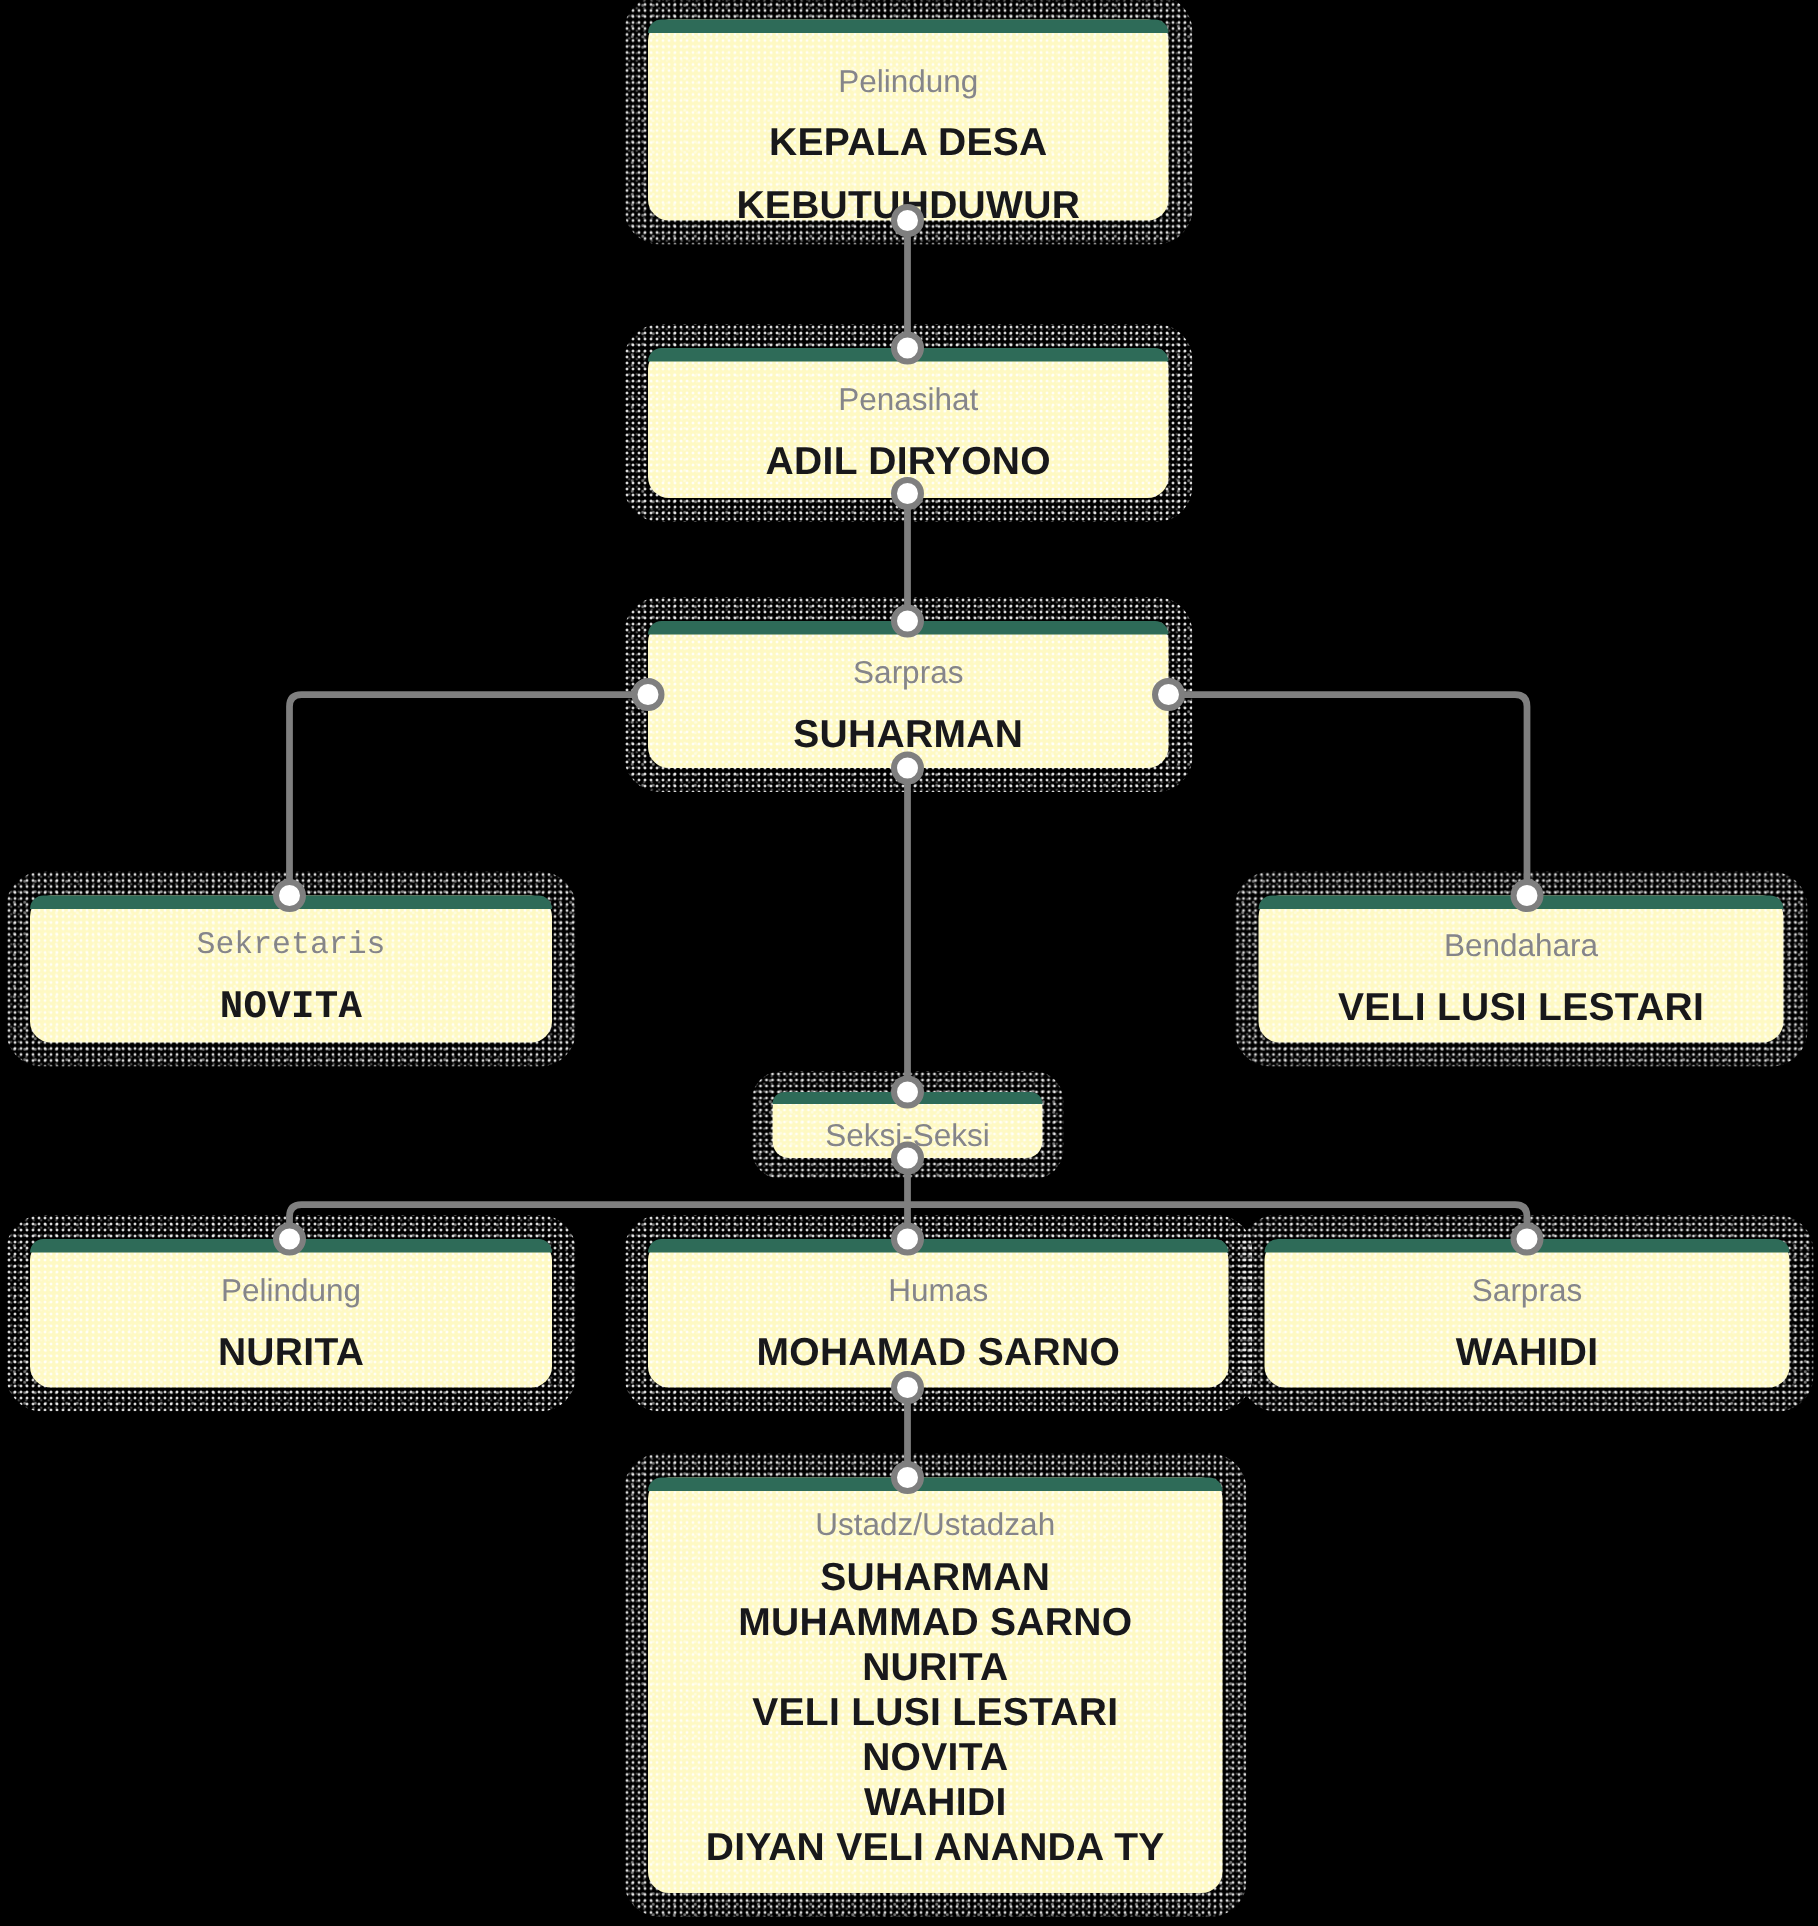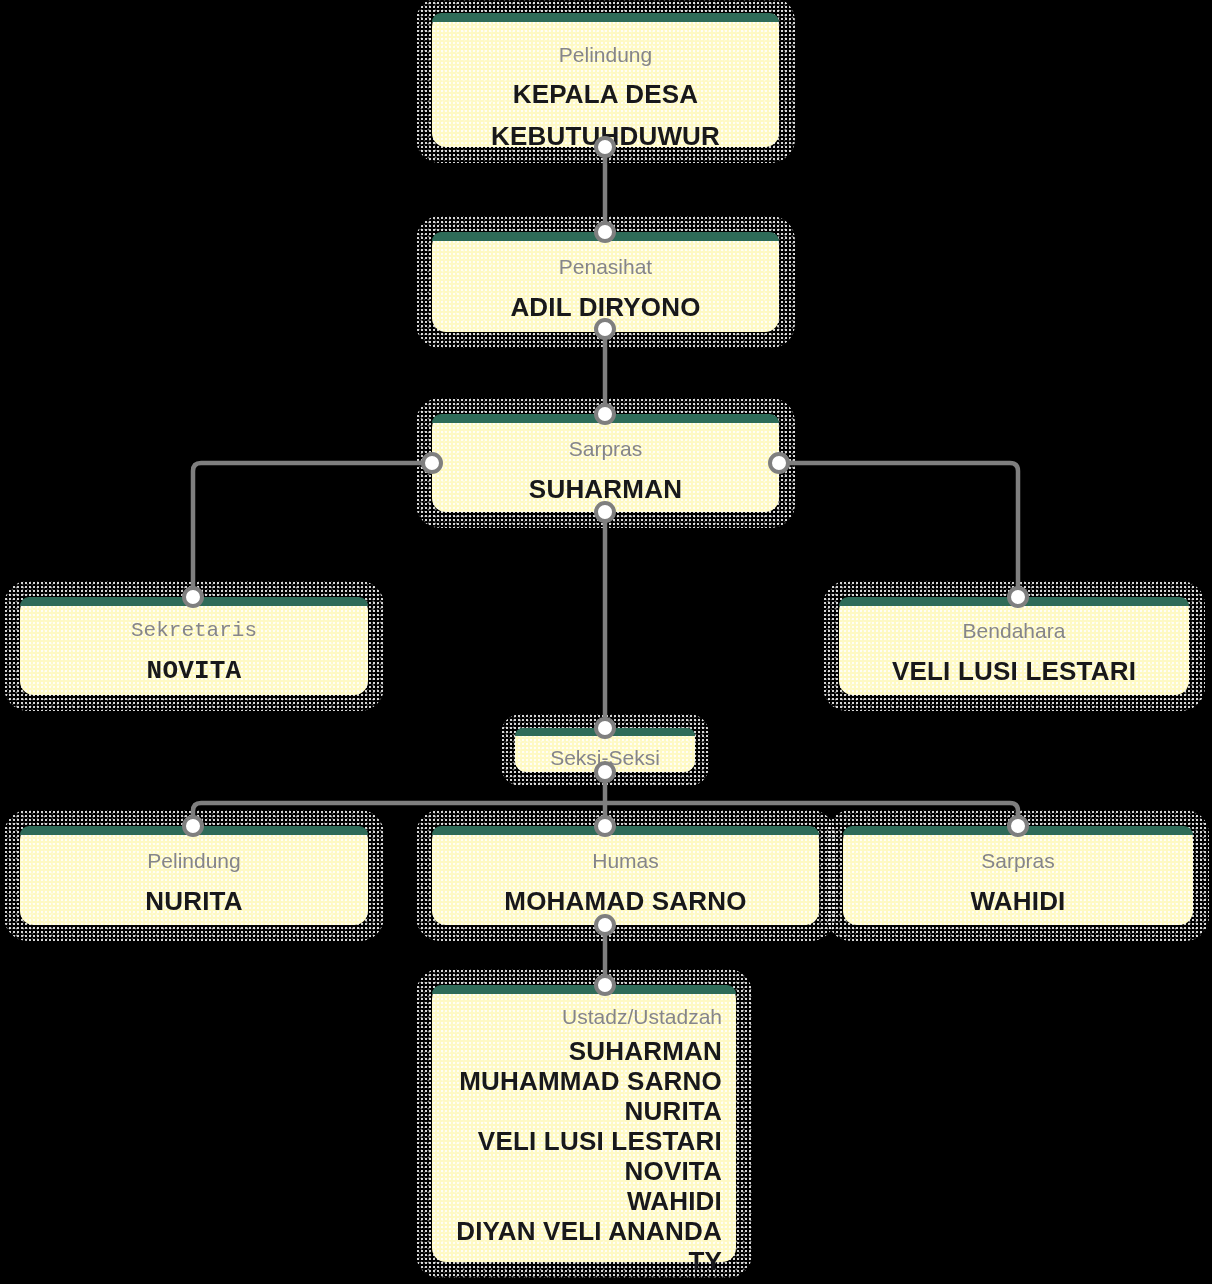--- a/index.html
+++ b/index.html
@@ -77,21 +77,21 @@
   .n-kepala     { left: 432px; top: 414px; width: 347px; height:  98px; }
   .n-sekretaris { left:  20px; top: 597px; width: 348px; height:  98px; padding-top: 21px; font-family: Liberation Mono, monospace; }
   .n-bendahara  { left: 839px; top: 597px; width: 350px; height:  98px; padding-top: 21px; }
   .n-seksi      { left: 515px; top: 728px; width: 180px; height:  44px; padding-top: 17px; border-radius: 11px; }
   .n-seksi .accent-bar { border-radius: 11px 11px 0 0; height: 8px; }
   .n-seksi .role { margin-bottom: 16px; }
   .n-seksi::before { inset: -14px; border-radius: 20px; }
   .n-kegiatan   { left:  20px; top: 826px; width: 348px; height:  99px; }
   .n-humas      { left: 432px; top: 826px; width: 387px; height:  99px; }
   .n-sarpras    { left: 843px; top: 826px; width: 350px; height:  99px; }
-  .n-ustadz     { left: 432px; top: 985px; width: 304px; height: 277px; padding-top: 19px; text-align: right; }
+  .n-ustadz     { left: 432px; top: 985px; width: 383px; height: 277px; padding-top: 19px; }
 </style>
 </head>
 <body>
 
 <div class="stage">
 
   <svg class="wires" width="1212" height="1284" viewBox="0 0 1212 1284" xmlns="http://www.w3.org/2000/svg">
     <g stroke="#7f7f7f" stroke-width="4.5" fill="none">
       <path d="M605 147 V232"></path>
       <path d="M605 329 V414"></path>

